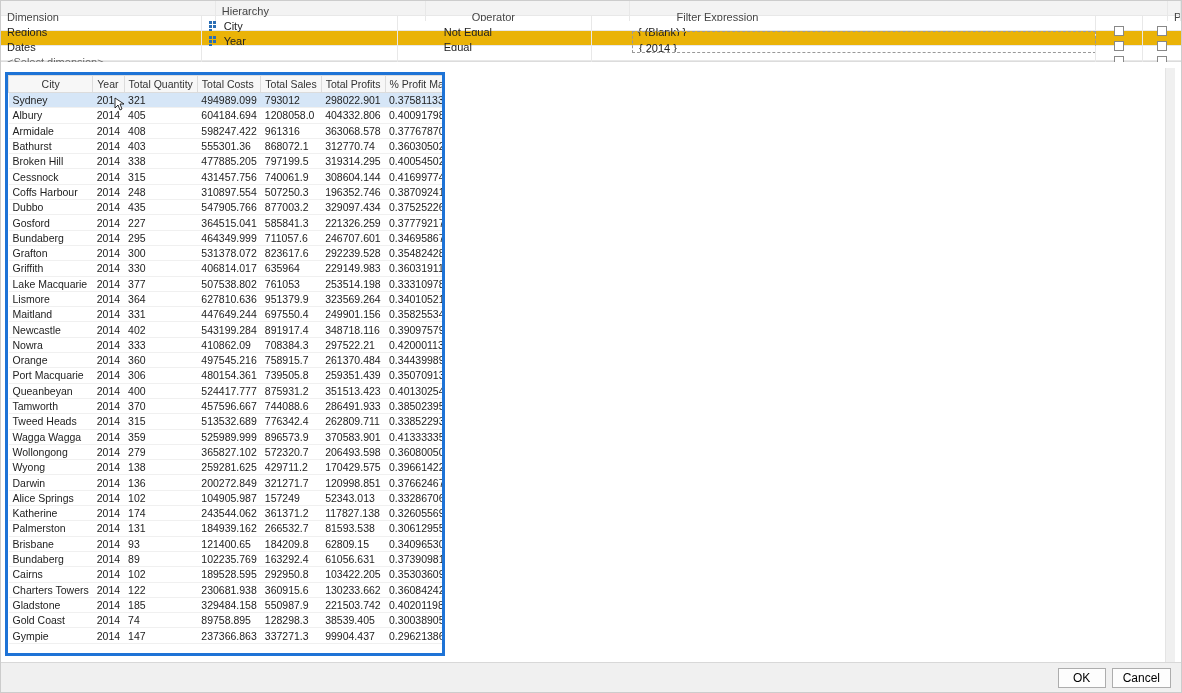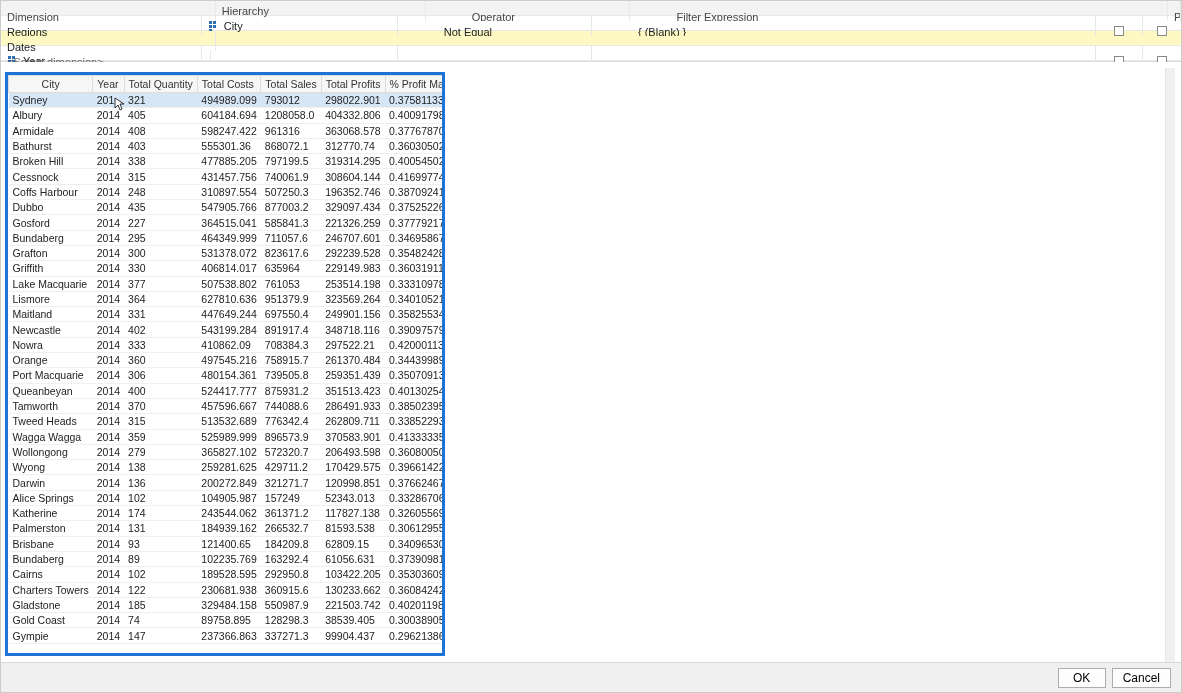--- a/index.html
+++ b/index.html
@@ -25,21 +25,21 @@
   .filter-grid {
     border-bottom: 1px solid #dcdcdc;
   }
   .filter-row {
     display: flex;
     height: 15px;
     border-bottom: 1px solid #e8e8e8;
     background: #fff;
   }
   .filter-row.header { background: #f3f3f3; font-weight: 400; color: #444; }
-  .filter-row.sel { background: #fef9c3; flex-direction: column; }
+  .filter-row.sel { background: #eab308; }
   .filter-row.highlight .fc-expr { border: 1px dashed #999; height: 14px; line-height: 12px; }
   .fc {
     padding: 10px 6px;
     border-right: 1px solid #e8e8e8;
     white-space: nowrap;
     overflow: hidden;
     line-height: 13px;
   }
   .fc-dim   { width: 215px; }
   .fc-hier  { width: 210px; display:flex; align-items:center; gap:4px; }

